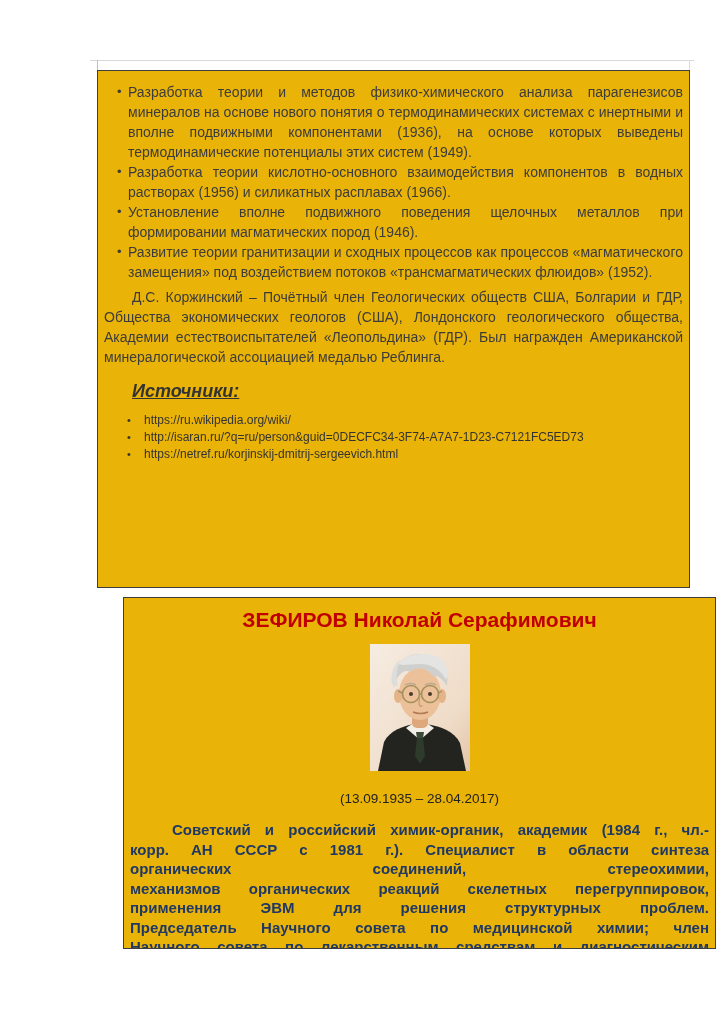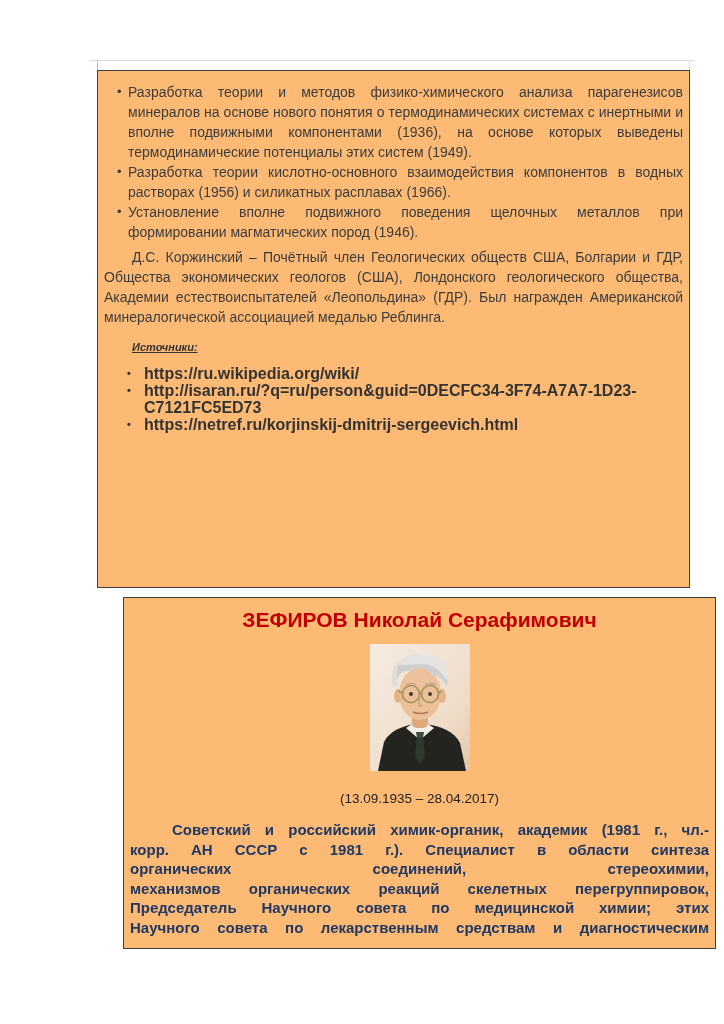--- a/index.html
+++ b/index.html
@@ -10,37 +10,37 @@
   }
   .page{position:absolute;inset:0;background:#ffffff;}
 
   
   .ghost-line{position:absolute;left:90px;top:60px;width:604px;height:1px;background:#d9d9d9;}
   .ghost-stub-l{position:absolute;left:97px;top:60px;width:1px;height:10px;background:#bfbfbf;}
   .ghost-stub-r{position:absolute;left:689px;top:60px;width:1px;height:10px;background:#dcdcdc;}
 
   .tbox{
     position:absolute;left:97px;width:593px;box-sizing:border-box;
-    border:1.5px solid #3d3d3d;background:#fdba74;color:#3c3c3c;
+    border:1.5px solid #3d3d3d;background:#eab308;color:#3c3c3c;
   }
   .box1{top:70px;height:518px;padding:11px 6px 0 6px;overflow:hidden;}
   .box2{top:597px;height:352px;padding:5px 6px 0 6px;text-align:center;overflow:hidden;margin-left:26px;}
 
   
   ul.achv{margin:0;padding:0 0 0 24px;list-style:none;font-size:14px;line-height:20px;}
   ul.achv li{position:relative;text-align:justify;}
   ul.achv li::before{content:"•";position:absolute;left:-11px;top:0;font-size:13px;color:#3c3c3c;}
 
   .korz-par{margin:5px 0 0 0;font-size:14px;line-height:20px;text-align:justify;text-indent:28px;}
 
   .src-label{
-    margin:14px 0 0 28px;font-size:11px;font-weight:bold;font-style:italic;
+    margin:14px 0 0 28px;font-size:18px;font-weight:bold;font-style:italic;
     text-decoration:underline;color:#333333;display:inline-block;
   }
-  ul.srcs{margin:10px 0 12px 0;padding:0 0 0 40px;list-style:none;font-size:16px;line-height:17px;color:#333333;font-weight:bold;}
+  ul.srcs{margin:10px 0 12px 0;padding:0 0 0 40px;list-style:none;font-size:12px;line-height:17px;color:#333333;}
   ul.srcs li{position:relative;text-align:left;}
   ul.srcs li::before{content:"•";position:absolute;left:-17px;top:0;font-size:11px;color:#333333;}
 
   
   .zef-title{margin:4px 0 0 0;font-size:21px;line-height:26px;font-weight:bold;color:#c00000;}
   .photo-wrap{margin-top:11px;display:inline-block;width:100px;height:127px;line-height:0;}
   .zef-dates{margin-top:15px;font-size:13.5px;line-height:17px;color:#222222;}
   .bio{margin:13px 0 0 0;color:#1f3864;font-weight:bold;font-size:15px;}
   .bio .jline{
     text-align:justify;text-align-last:justify;-moz-text-align-last:justify;
@@ -55,20 +55,21 @@
 
   <div class="ghost-line"></div>
   <div class="ghost-stub-l"></div>
   <div class="ghost-stub-r"></div>
 
   <div class="tbox box1">
     <ul class="achv">
       <li>Разработка теории и методов физико-химического анализа парагенезисов минералов на основе нового понятия о термодинамических системах с инертными и вполне подвижными компонентами (1936), на основе которых выведены термодинамические потенциалы этих систем (1949).</li>
       <li>Разработка теории кислотно-основного взаимодействия компонентов в водных растворах (1956) и силикатных расплавах (1966).</li>
       <li>Установление вполне подвижного поведения щелочных металлов при формировании магматических пород (1946).</li>
+      <li>Развитие теории гранитизации и сходных процессов как процессов «магматического замещения» под воздействием потоков «трансмагматических флюидов» (1952).</li>
     </ul>
 
     <p class="korz-par">Д.С. Коржинский – Почётный член Геологических обществ США, Болгарии и ГДР, Общества экономических геологов (США), Лондонского геологического общества, Академии естествоиспытателей «Леопольдина» (ГДР). Был награжден Американской минералогической ассоциацией медалью Реблинга.</p>
 
     <span class="src-label">Источники:</span>
 
     <ul class="srcs">
       <li>https://ru.wikipedia.org/wiki/</li>
       <li>http://isaran.ru/?q=ru/person&amp;guid=0DECFC34-3F74-A7A7-1D23-C7121FC5ED73</li>
       <li>https://netref.ru/korjinskij-dmitrij-sergeevich.html</li>
@@ -116,22 +117,23 @@
         <path d="M35 41 C38 39 44 39 46 41 M55 41 C58 39 64 39 66 41" stroke="#b9a98e" stroke-width="1.5" fill="none"></path>
 
         <path d="M50 52 C49 57 48 60 50 62 C51 63 52 62 52 61" stroke="#c99d74" stroke-width="1.3" fill="none"></path>
         <path d="M43 68 C47 70 54 70 58 68" stroke="#b07a54" stroke-width="1.5" fill="none"></path>
       </svg>
     </span>
 
     <div class="zef-dates">(13.09.1935 – 28.04.2017)</div>
 
     <div class="bio">
-      <div class="jline first">Советский и российский химик-органик, академик (1981 г., чл.-</div>
+      <div class="jline first">Советский и российский химик-органик, академик (1984 г., чл.-</div>
       <div class="jline">корр. АН СССР с 1981 г.). Специалист в области синтеза</div>
       <div class="jline">органических соединений, стереохимии,</div>
       <div class="jline">механизмов органических реакций скелетных перегруппировок,</div>
-      <div class="jline">Председатель Научного совета по медицинской химии; этих</div>
+      <div class="jline">применения ЭВМ для решения структурных проблем.</div>
+      <div class="jline">Председатель Научного совета по медицинской химии; член</div>
       <div class="jline">Научного совета по лекарственным средствам и диагностическим</div>
     </div>
   </div>
 
 </div>
 
 </body></html>

